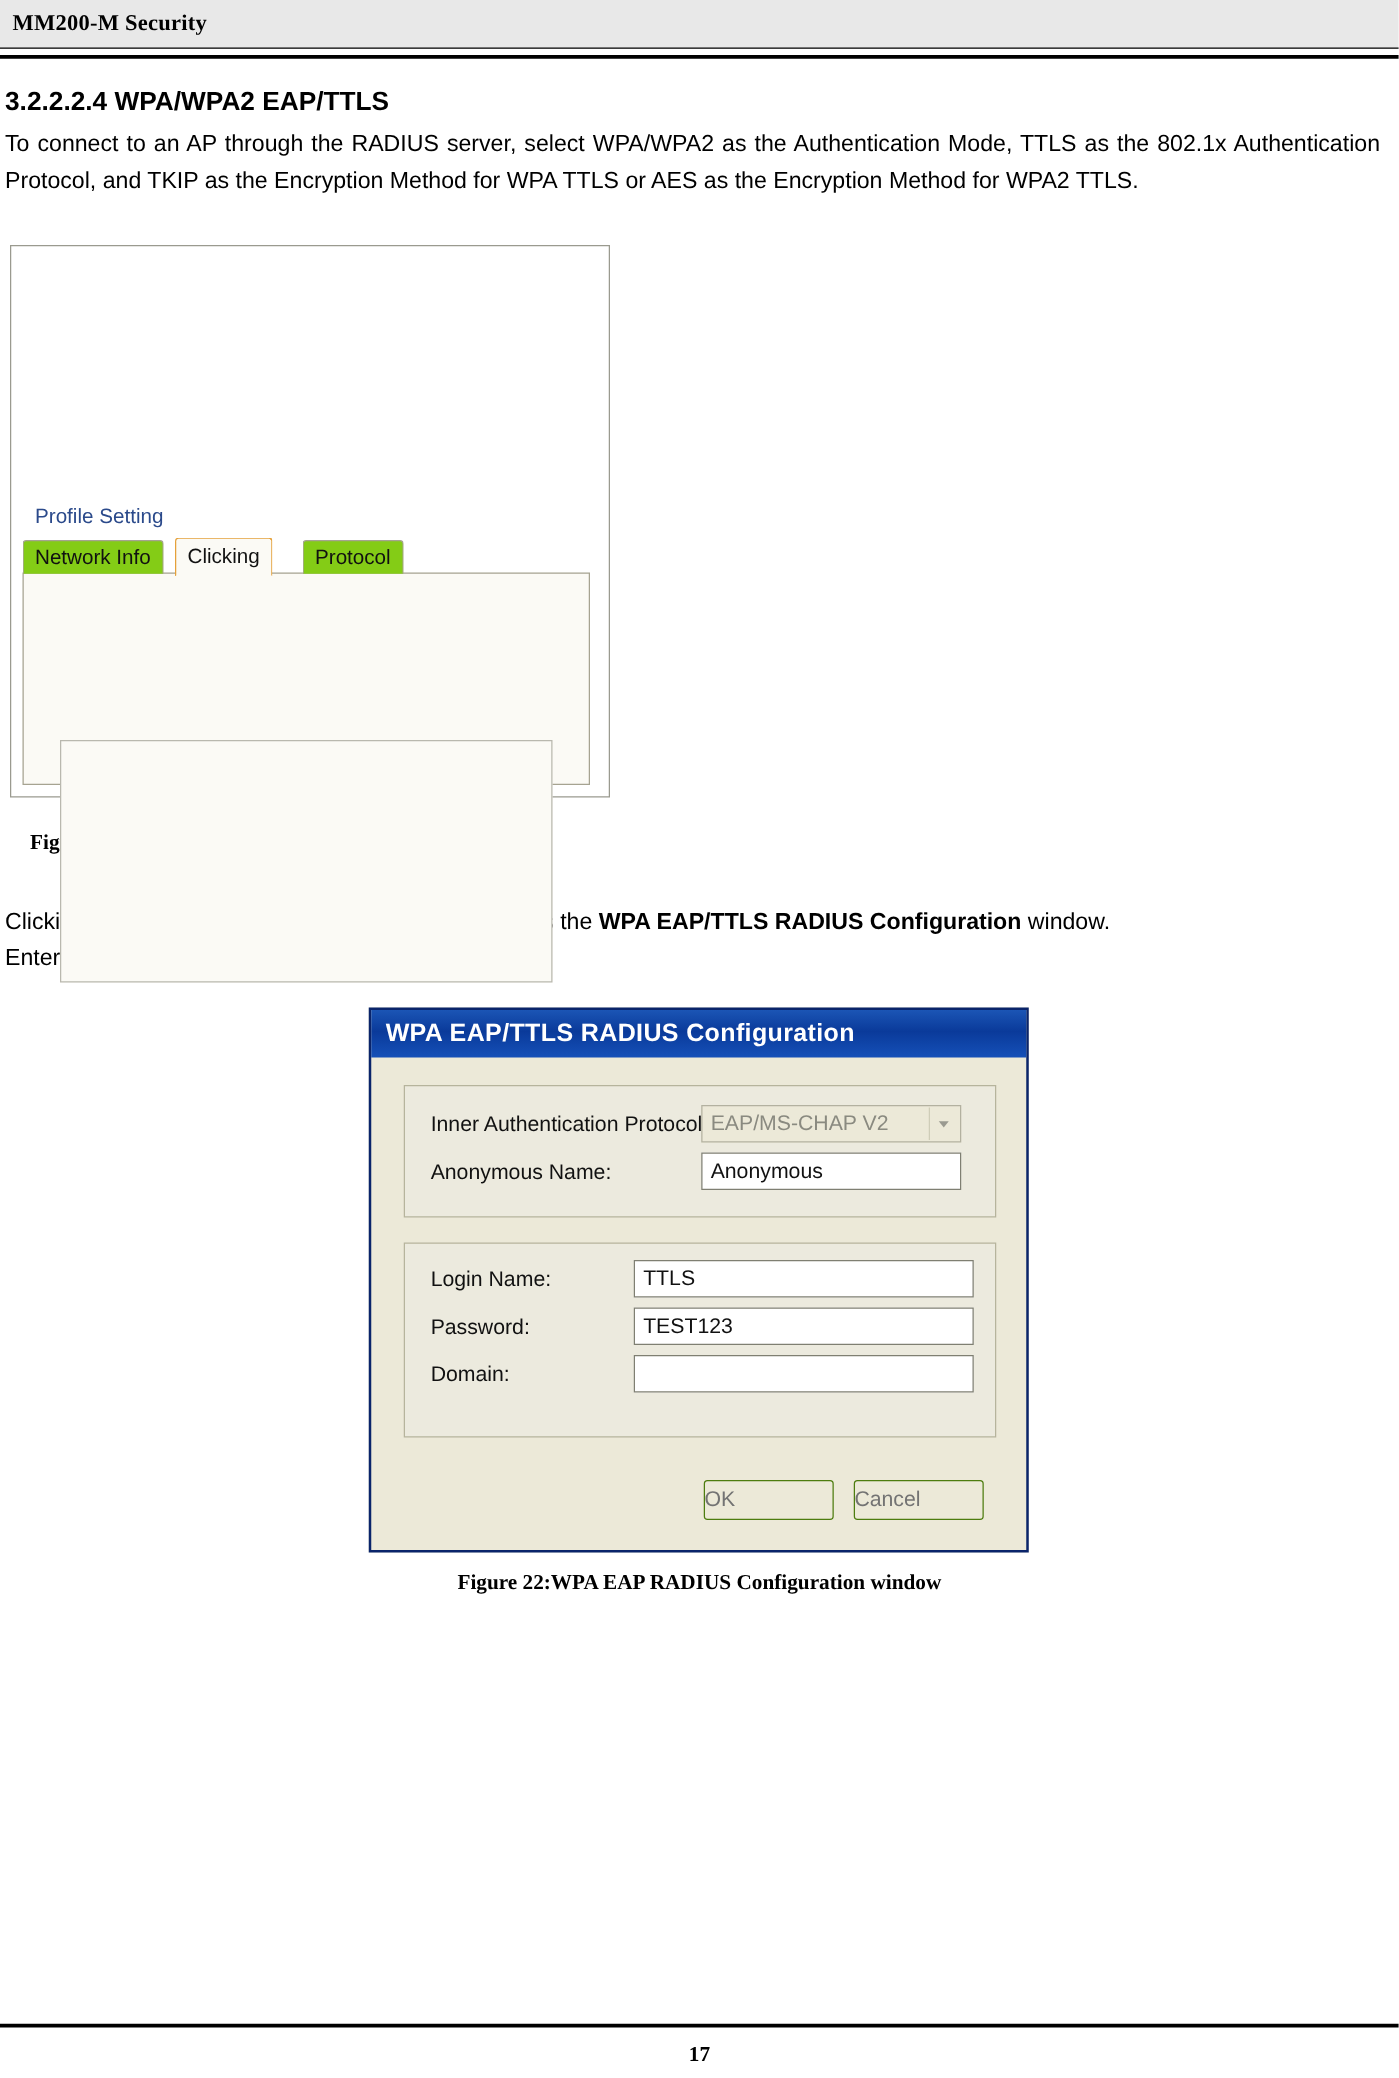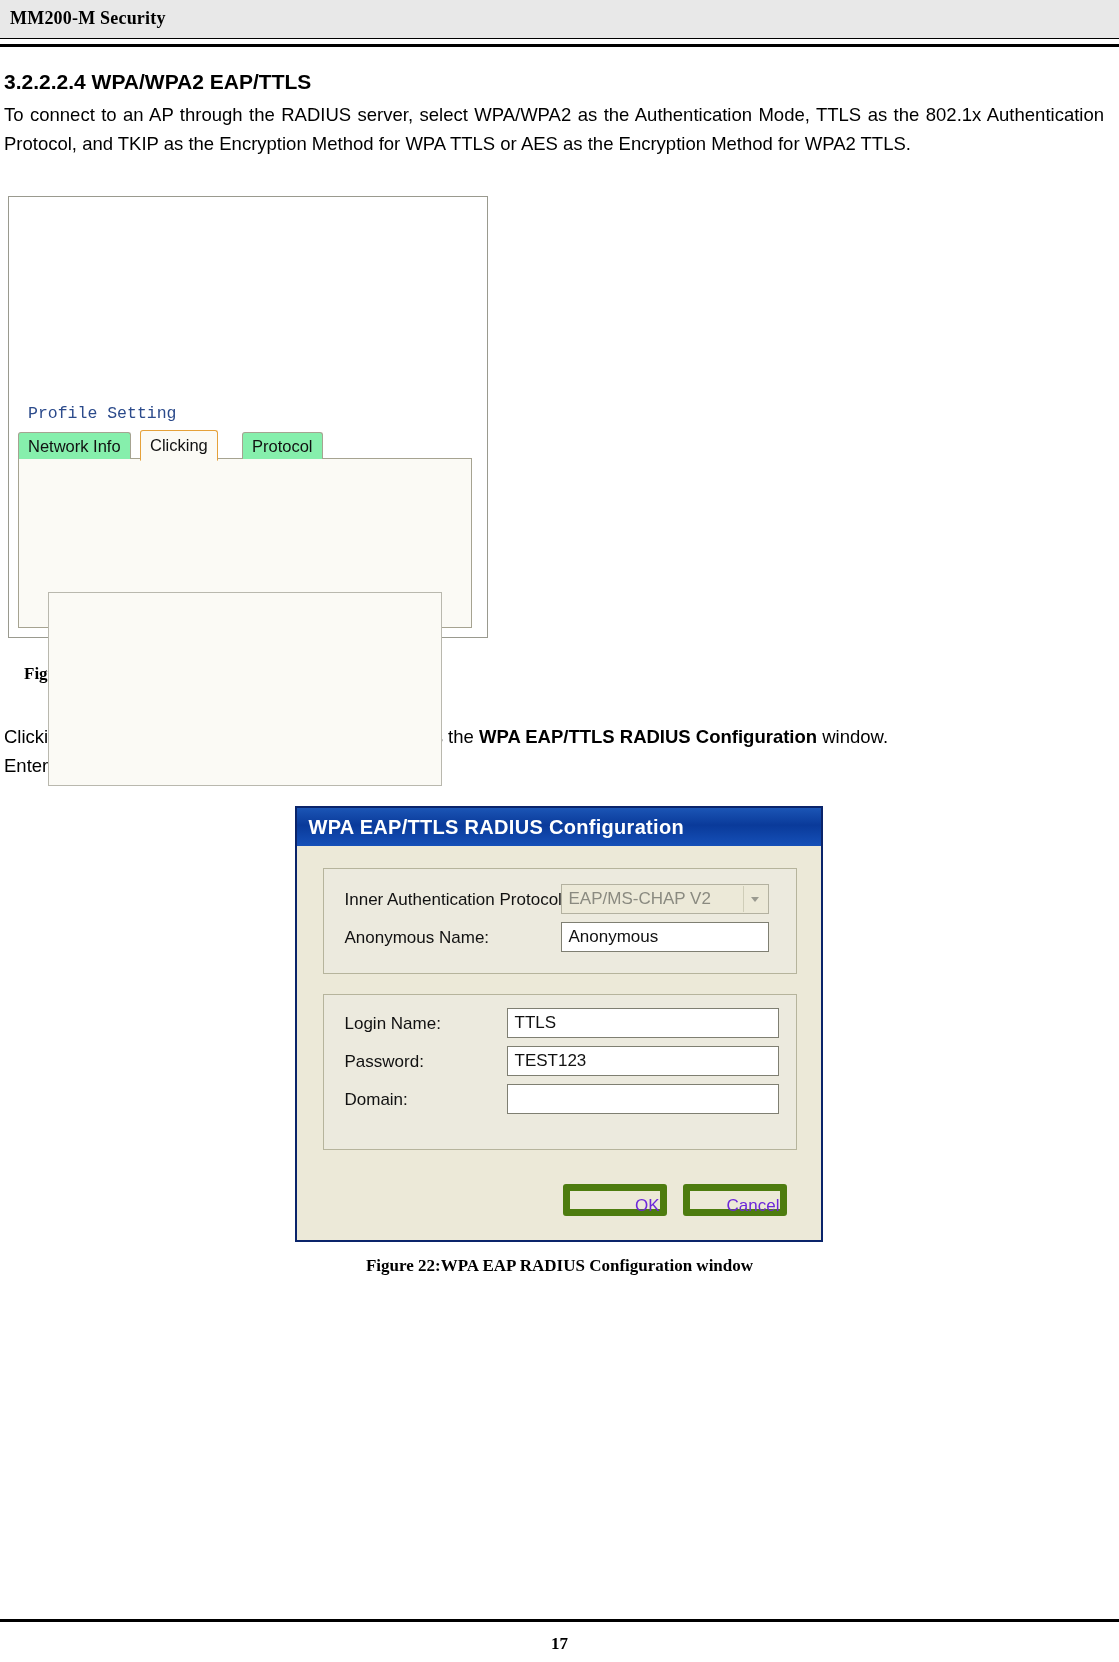--- a/index.html
+++ b/index.html
@@ -74,42 +74,42 @@
     position: absolute;
     left: 4px; top: 14px;
     width: 478px;
     height: 440px;
     border: 1px solid #9a9a8f;
     background: #ffffff;
   }
   .groupbox-label {
     position: absolute;
     left: 20px; top: 222px;
-    font-family: Liberation Mono, monospace;
+    font-family: Liberation Sans, sans-serif;
     font-size: 16.5px;
     color: #2b4a8b;
     background: #ffffff;
     padding: 0 4px;
     z-index: 4;
   }
   .tabstrip {
     position: absolute;
     left: 14px; top: 248px;
     width: 300px;
     height: 30px;
     z-index: 3;
   }
   .tab {
     position: absolute;
     top: 2px;
     height: 26px;
     line-height: 26px;
     padding: 0 9px;
     font-size: 16.5px;
-    background: #86efac;
+    background: #84cc16;
     border: 1px solid #a6a391;
     border-bottom: none;
     border-radius: 3px 3px 0 0;
     color: #111;
   }
   .tab.active {
     top: 0px;
     height: 29px;
     line-height: 28px;
     background: #fbfaf5;
@@ -286,26 +286,26 @@
   .win-label {
     position: absolute;
     font-size: 17px;
     color: #111;
     white-space: nowrap;
   }
   .win-btn {
     position: absolute;
     height: 32px;
     background: #ece9d8;
-    border: 7px solid #4d7c0f;
+    border: 1px solid #4d7c0f;
     border-radius: 3px;
     font-size: 17px;
-    text-align: right;
+    text-align: left;
     line-height: 30px;
-    color: #6d28d9;
+    color: #737373;
     box-sizing: border-box;
   }
   .fig22-cap {
     margin: 10px 0 0 0;
     text-align: center;
   }
 
   
   .footer-rule {
     position: absolute;

